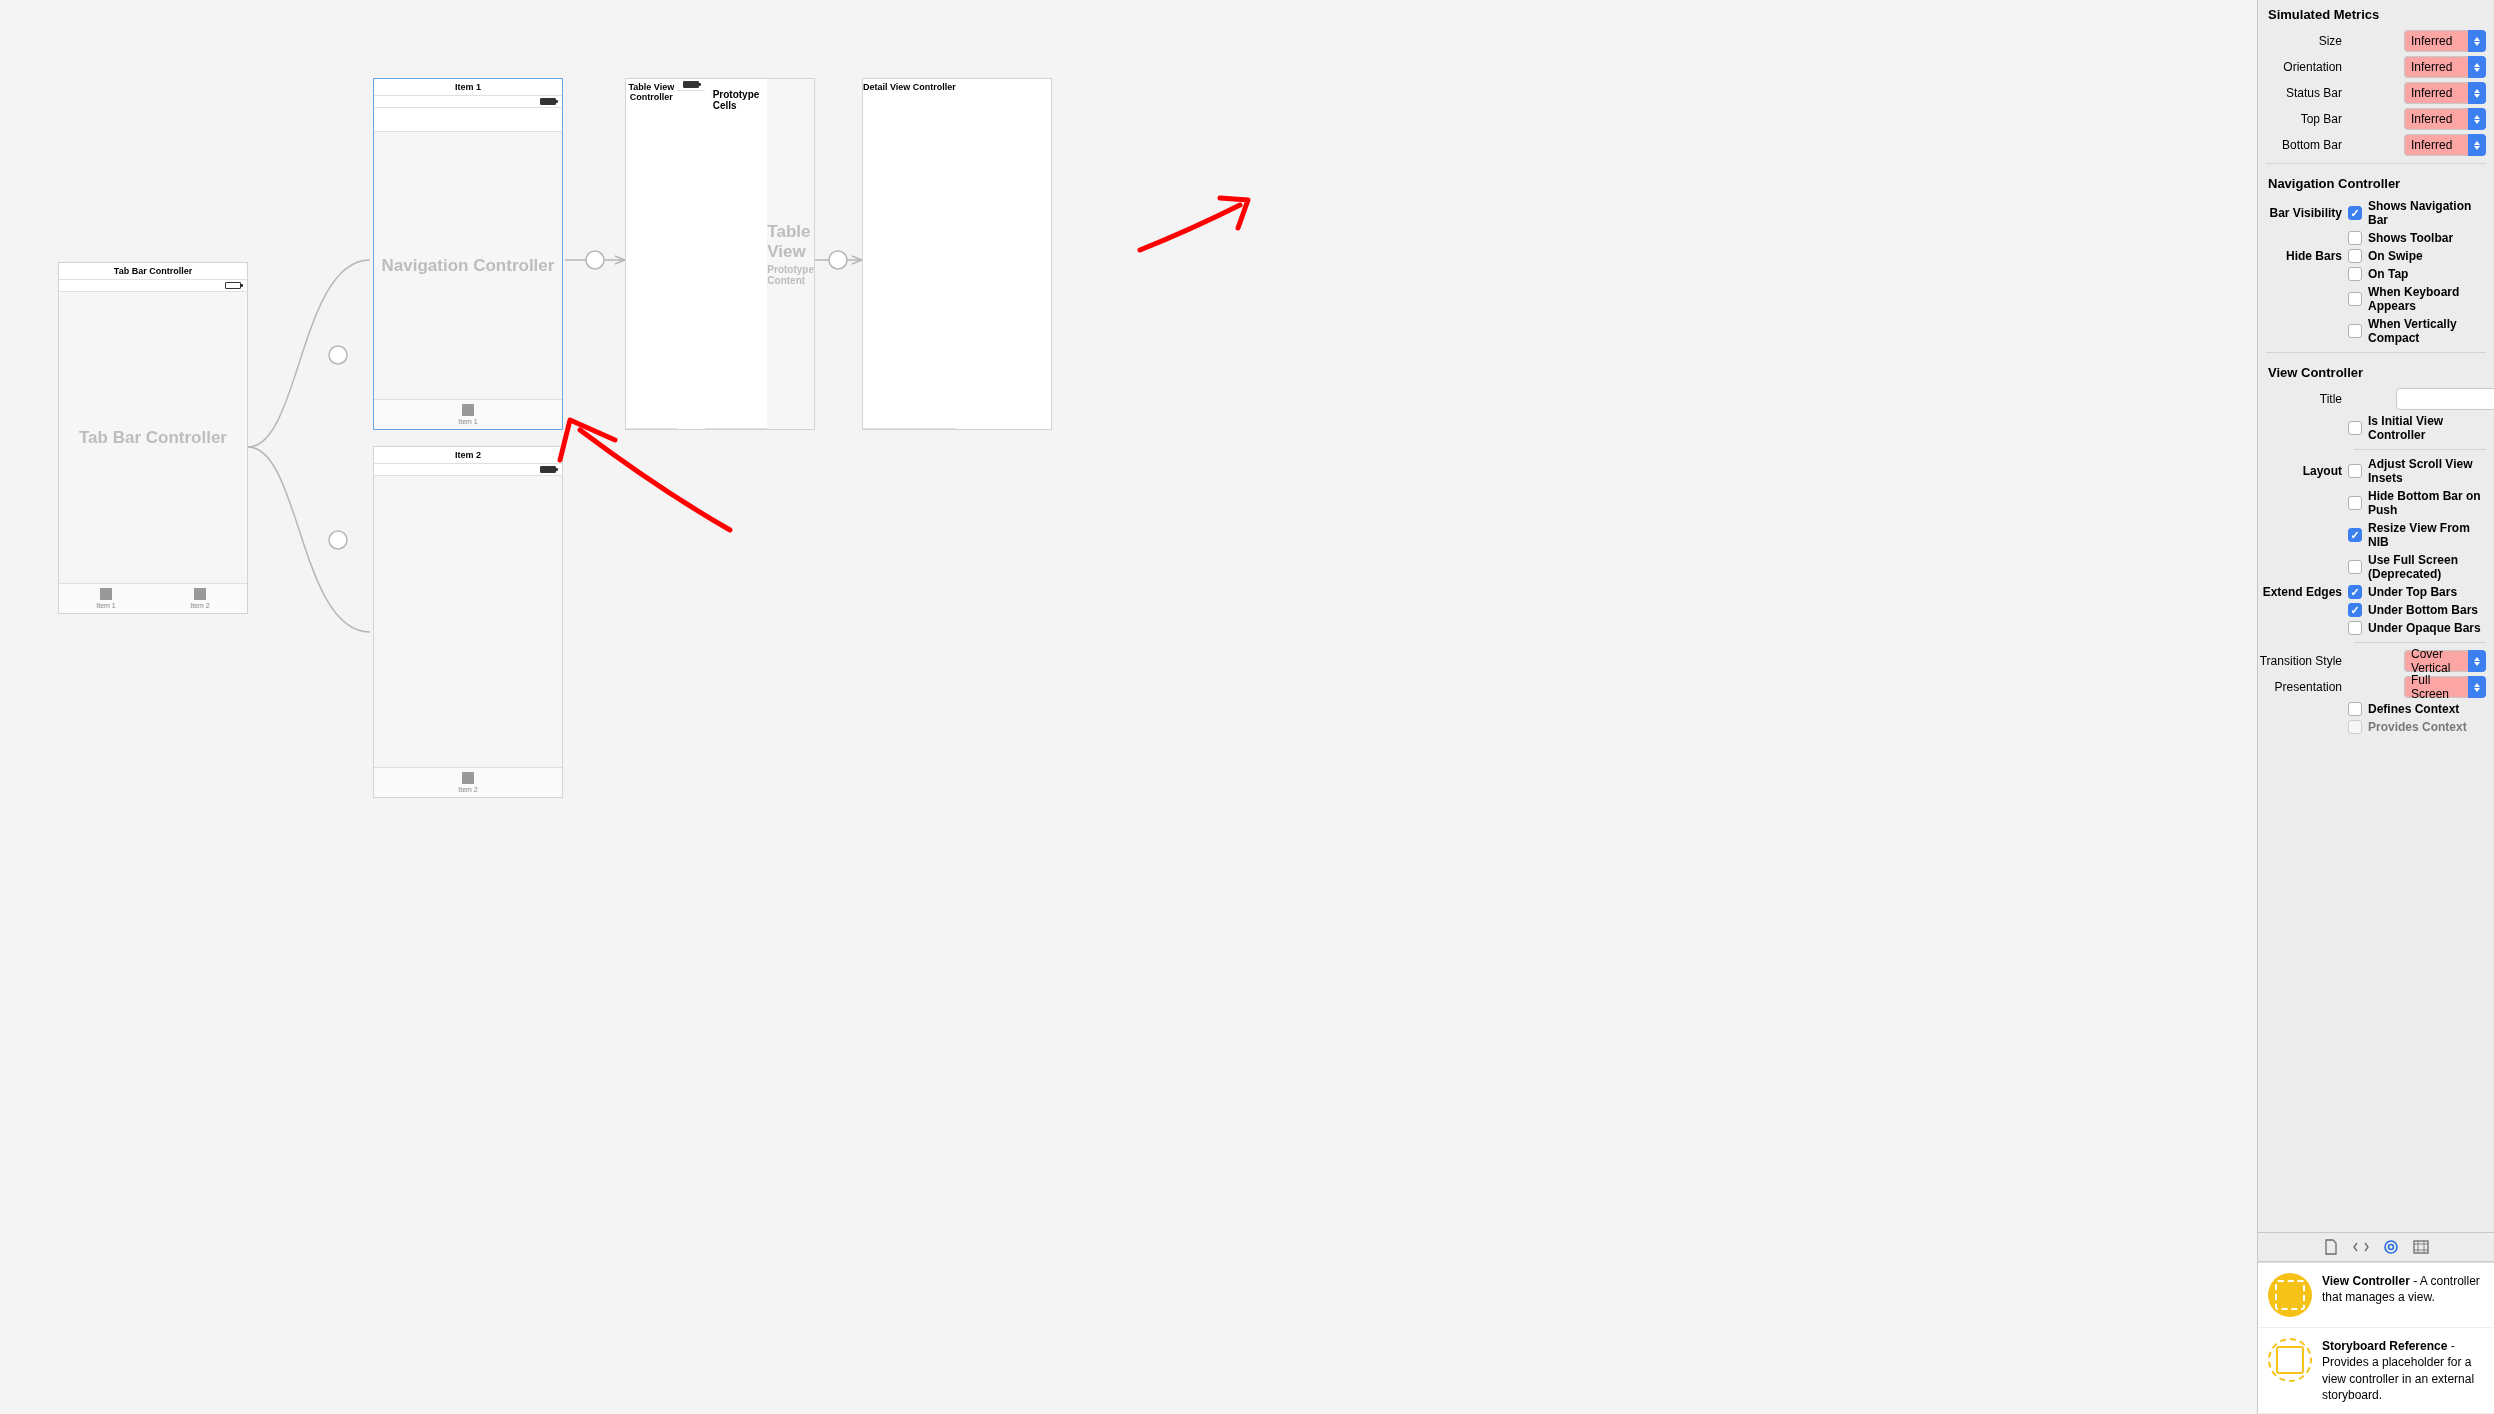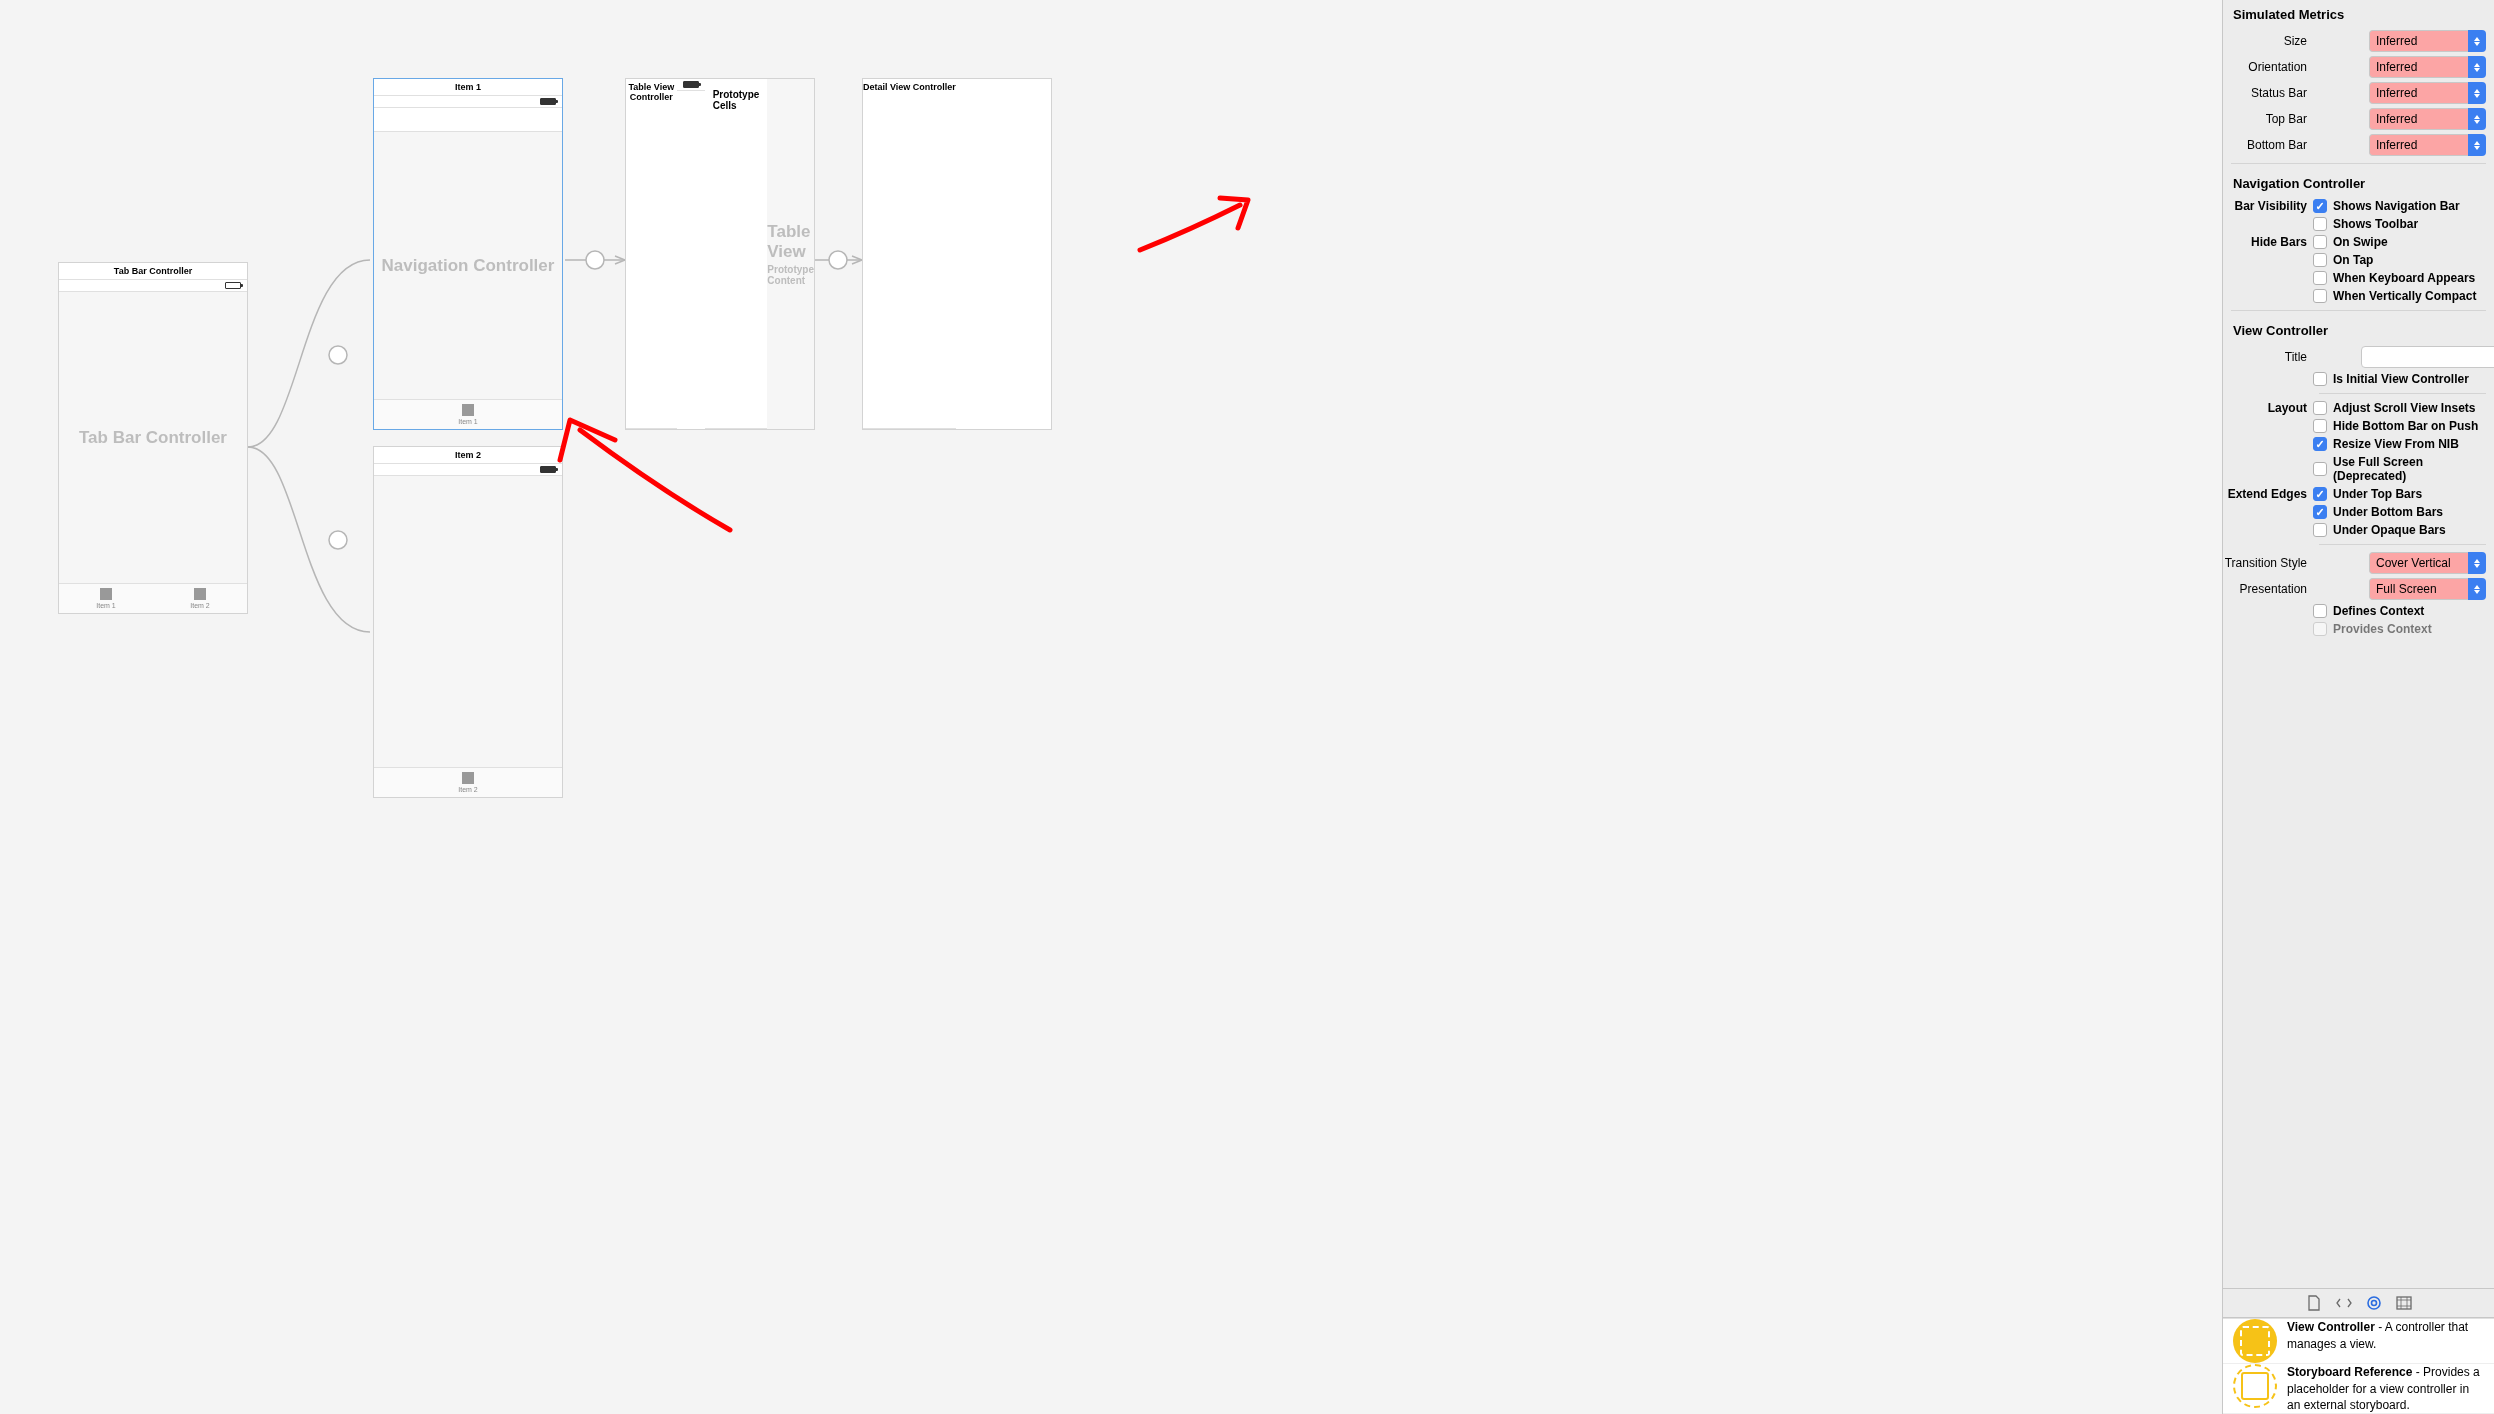--- a/index.html
+++ b/index.html
@@ -16,21 +16,21 @@
 .scene-big { font-size: 17px; font-weight: 600; color: #bdbdbd; }
 .scene-sub { font-size: 10px; font-weight: 600; color: #bdbdbd; margin-top: 2px; }
 .tabbar { display: flex; border-top: 1px solid #e0e0e0; background: #fafafa; }
 .tabbar-item { flex: 1; text-align: center; padding: 4px 0; }
 .tabbar-icon { width: 12px; height: 12px; background: #999; margin: 0 auto 2px; }
 .tabbar-label { font-size: 7px; color: #888; }
 .proto-header { font-size: 10px; font-weight: 700; padding: 10px 8px; border-bottom: 1px solid #e0e0e0; background: #fff; }
 .nav-bar-placeholder { height: 24px; border-bottom: 1px solid #e0e0e0; background: #fff; }
 .segue { position: absolute; stroke: #b6b6b6; fill: none; }
 .segue-circle { fill: #fff; stroke: #b6b6b6; stroke-width: 1.5; }
-.inspector { width: 272px; background: #ececec; border-left: 1px solid #c7c7c7; display: flex; flex-direction: column; overflow: hidden; }
+.inspector { width: 237px; background: #ececec; border-left: 1px solid #c7c7c7; display: flex; flex-direction: column; overflow: hidden; }
 .inspector-scroll { flex: 1; overflow-y: auto; }
 .section-header { font-size: 13px; font-weight: 700; padding: 7px 10px 6px; }
 .row { display: flex; align-items: center; padding: 2px 8px 2px 0; gap: 48px; }
 .row-label { width: 90px; text-align: right; font-size: 12px; padding-right: 6px; color: #000; flex-shrink: 0; }
 .select-wrap { flex: 1; display: flex; }
 .select { flex: 1; height: 22px; background: #fca5a5; border: 1px solid #c8c8c8; border-right: none; border-radius: 4px 0 0 4px; padding: 0 6px; font-size: 12px; display: flex; align-items: center; margin-left: 8px; }
 .select-btn { width: 18px; height: 22px; background: #3b7ff1; border-radius: 0 4px 4px 0; display: flex; flex-direction: column; justify-content: center; align-items: center; gap: 1px; }
 .select-btn::before, .select-btn::after { content: ""; width: 0; height: 0; border-left: 3px solid transparent; border-right: 3px solid transparent; }
 .select-btn::before { border-bottom: 4px solid #fff; }
 .select-btn::after { border-top: 4px solid #fff; }
@@ -39,21 +39,21 @@
 .check-label-col { width: 90px; text-align: right; font-size: 12px; padding-right: 6px; flex-shrink: 0; }
 .checkbox { width: 14px; height: 14px; border: 1px solid #b0b0b0; border-radius: 3px; background: #fff; margin-right: 6px; display: flex; align-items: center; justify-content: center; flex-shrink: 0; }
 .checkbox.checked { background: #3b7ff1; border-color: #3b7ff1; }
 .checkbox.checked::after { content: "✓"; color: #fff; font-size: 11px; font-weight: 700; line-height: 1; }
 .check-text { font-size: 12px; }
 .divider { height: 1px; background: #d4d4d4; margin: 5px 8px; }
 .lib-toolbar { height: 30px; border-top: 1px solid #c7c7c7; border-bottom: 1px solid #c7c7c7; display: flex; justify-content: center; align-items: center; gap: 14px; background: #ececec; }
 .lib-icon { width: 16px; height: 16px; display: flex; align-items: center; justify-content: center; color: #6b6b6b; cursor: pointer; }
 .lib-icon.active { color: #2b6de0; }
 .lib-list { flex: 0 0 auto; background: #fff; overflow-y: auto; border-top: 1px solid #e0e0e0; }
-.lib-item { display: flex; padding: 0 10px; border-bottom: 1px solid #eee; gap: 10px; }
+.lib-item { display: flex; padding: 10px 10px; border-bottom: 1px solid #eee; gap: 10px; }
 .lib-item-icon { width: 44px; height: 44px; border-radius: 50%; flex-shrink: 0; display: flex; align-items: center; justify-content: center; }
 .lib-vc-icon { background: #f6c217; }
 .lib-vc-icon::after { content: ""; width: 26px; height: 26px; border: 2px dashed #fff; border-radius: 3px; }
 .lib-sr-icon { border: 2px dashed #f6c217; }
 .lib-sr-icon::after { content: ""; width: 24px; height: 24px; border: 2px solid #f6c217; border-radius: 3px; }
 .lib-item-text { font-size: 12px; line-height: 1.35; }
 .lib-item-title { font-weight: 700; }
 .annotation { position: absolute; pointer-events: none; }
 </style>
 </head>

